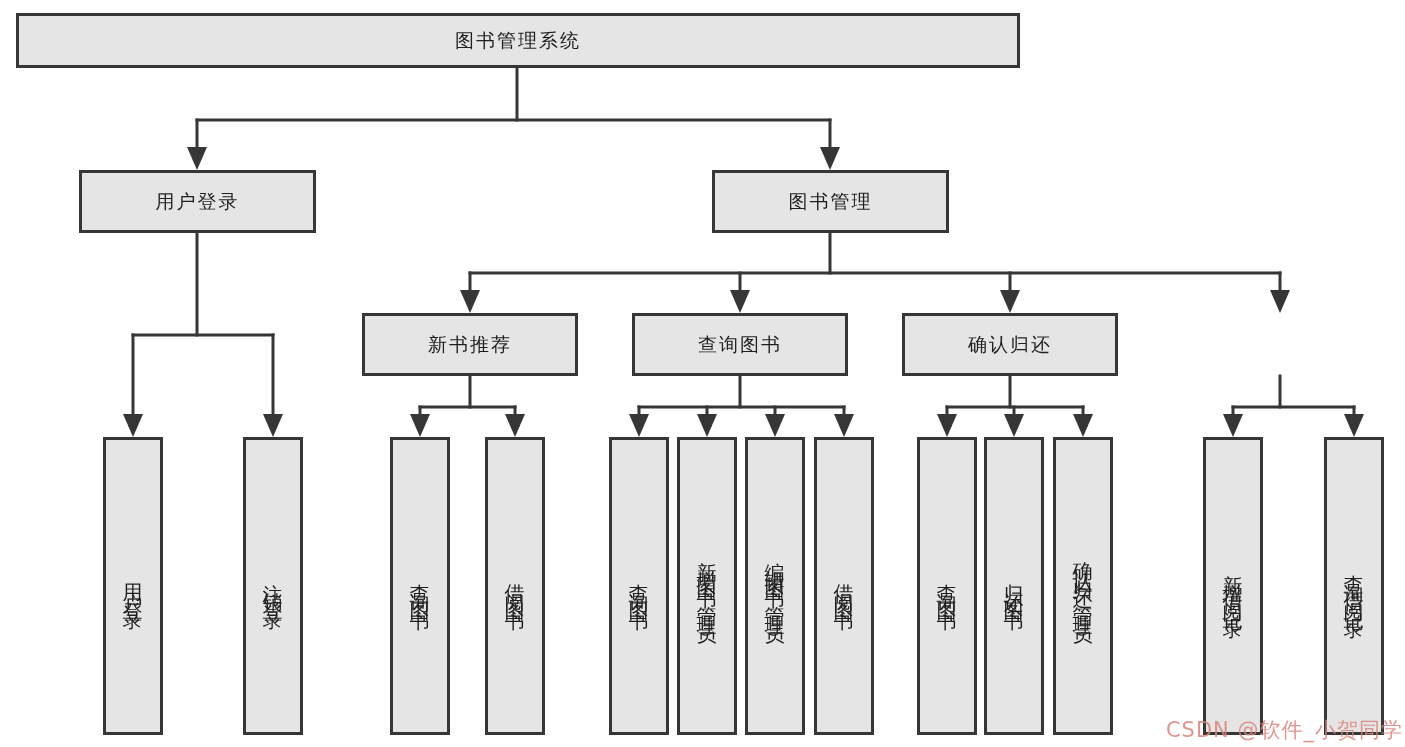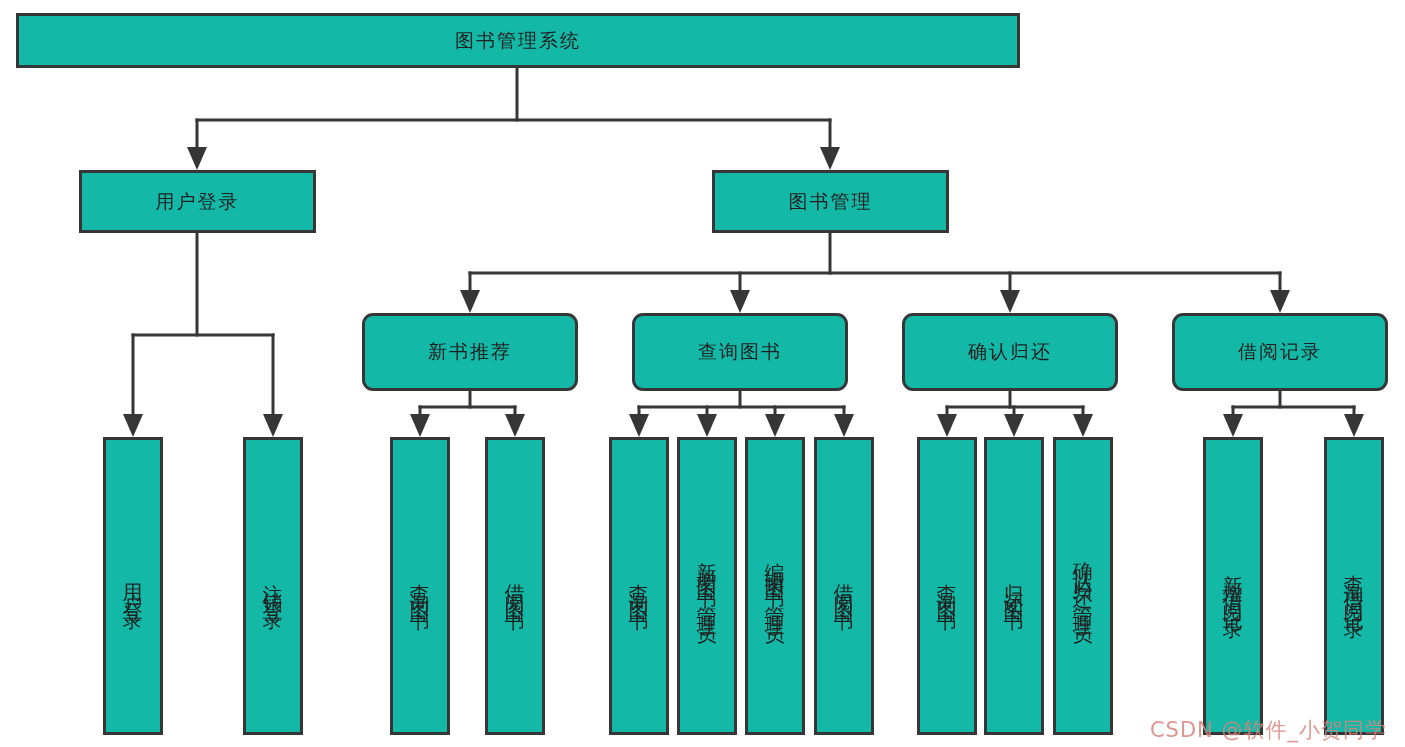--- a/index.html
+++ b/index.html
@@ -13,46 +13,46 @@
     overflow: hidden;
   }
   #connectors {
     position: absolute;
     left: 0; top: 0;
     width: 1405px; height: 747px;
     pointer-events: none;
   }
   .box {
     position: absolute;
-    background: #14b8a6;
+    background: #e5e5e5;
     border: 3px solid #363636;
     box-sizing: border-box;
     display: flex;
     align-items: center;
     justify-content: center;
     text-align: left;
     letter-spacing: 2px;
     font-size: 19px;
     z-index: 2;
     font-family: Liberation Serif, serif;
   }
   .root  { left: 16px;  top: 13px;  width: 1004px; height: 55px; }
   .lvl2  { top: 170px; width: 237px; height: 63px; }
-  .lvl3  { top: 313px; width: 216px; height: 78px; border-radius: 11px; }
+  .lvl3  { top: 313px; width: 216px; height: 63px; }
   .leaf  {
     top: 437px; width: 60px; height: 298px;
     writing-mode: vertical-rl;
     text-orientation: mixed;
     font-size: 20px;
     letter-spacing: 9px;
     line-height: 1;
   }
   .watermark {
     position: absolute;
-    right: 18px;
+    right: 2px;
     top: 716px;
     font-size: 21px;
     letter-spacing: 1px;
     color: rgba(217, 130, 123, 0.85);
     z-index: 3;
     white-space: nowrap;
     text-align: center;
   }
   line, polyline { stroke: #363636; stroke-width: 3; fill: none; stroke-linecap: square; }
   polygon { fill: #363636; stroke: none; }
@@ -139,21 +139,20 @@
   </svg>
 
   <div class="box root">图书管理系统</div>
 
   <div class="box lvl2" style="left:79px">用户登录</div>
   <div class="box lvl2" style="left:712px">图书管理</div>
 
   <div class="box lvl3" style="left:362px">新书推荐</div>
   <div class="box lvl3" style="left:632px">查询图书</div>
   <div class="box lvl3" style="left:902px">确认归还</div>
-  <div class="box lvl3" style="left:1172px">借阅记录</div>
 
   <div class="box leaf" style="left:103px">用户登录</div>
   <div class="box leaf" style="left:243px">注销登录</div>
 
   <div class="box leaf" style="left:390px">查询图书</div>
   <div class="box leaf" style="left:485px">借阅图书</div>
 
   <div class="box leaf" style="left:609px">查询图书</div>
   <div class="box leaf" style="left:677px">新增图书（管理员）</div>
   <div class="box leaf" style="left:745px">编辑图书（管理员）</div>

